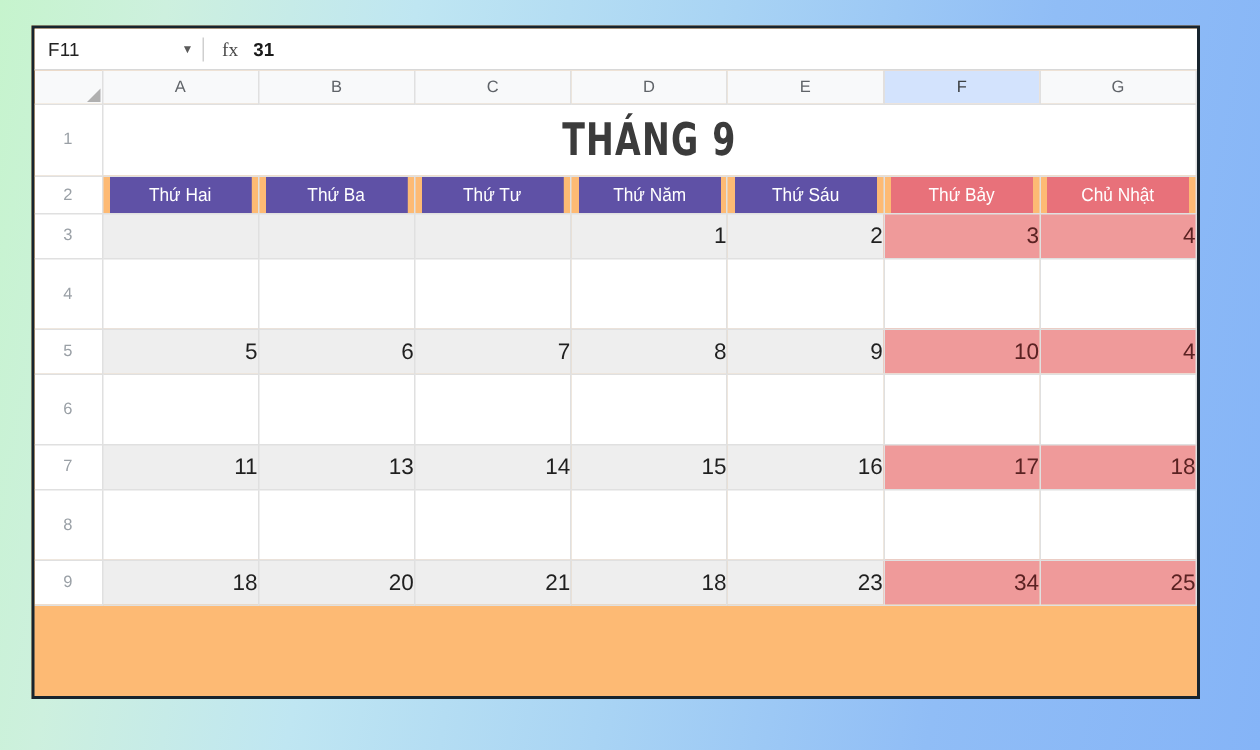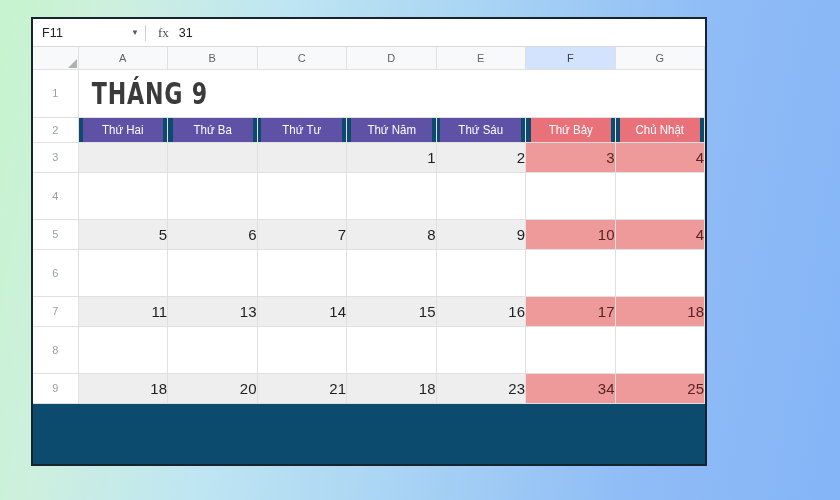--- a/index.html
+++ b/index.html
@@ -18,25 +18,25 @@
                 #bfe6f2 30%,
                 #a9d4f4 52%,
                 #90bdf6 76%,
                 #85b4f7 100%);
     position: relative;
   }
 
   
   #sheet-window {
     position: absolute;
-    left: 31px;
+    left: 21px;
     top: 17px;
-    width: 676px;
+    width: 779px;
     height: 449px;
-    background: #0c4a6e;
+    background: #fdba74;
     border: 2px solid #17242e;
     overflow: hidden;
   }
 
   
   #formula-bar {
     display: flex;
     align-items: center;
     height: 28px;
     background: #ffffff;
@@ -76,20 +76,21 @@
   }
   #formula-input {
     flex: 1;
     font-size: 12.5px;
     color: #1a1a1a;
     border: none;
     outline: none;
     background: transparent;
     height: 100%;
     font-family: "Liberation Sans", sans-serif;
+    font-weight: bold;
   }
 
   
   #grid-area {
     position: relative;
     height: 417px;
     overflow: hidden;
   }
 
   table.grid {
@@ -144,20 +145,21 @@
     color: #9aa0a6;
     font-size: 11px;
     text-align: center;
     vertical-align: middle;
     border-right: 1px solid #c6c6c6;
     border-bottom: 1px solid #e0e0e0;
   }
 
   
   td.title-cell {
+    text-align: center;
     vertical-align: middle;
     background: #ffffff;
     border-right: 1px solid #ffffff;
     border-bottom: 1px solid #ffffff;
   }
   #title-text {
     font-family: "Liberation Sans Narrow", "DejaVu Sans Condensed", "Liberation Sans", sans-serif;
     font-weight: bold;
     font-size: 30px;
     color: #3b3b3b;

